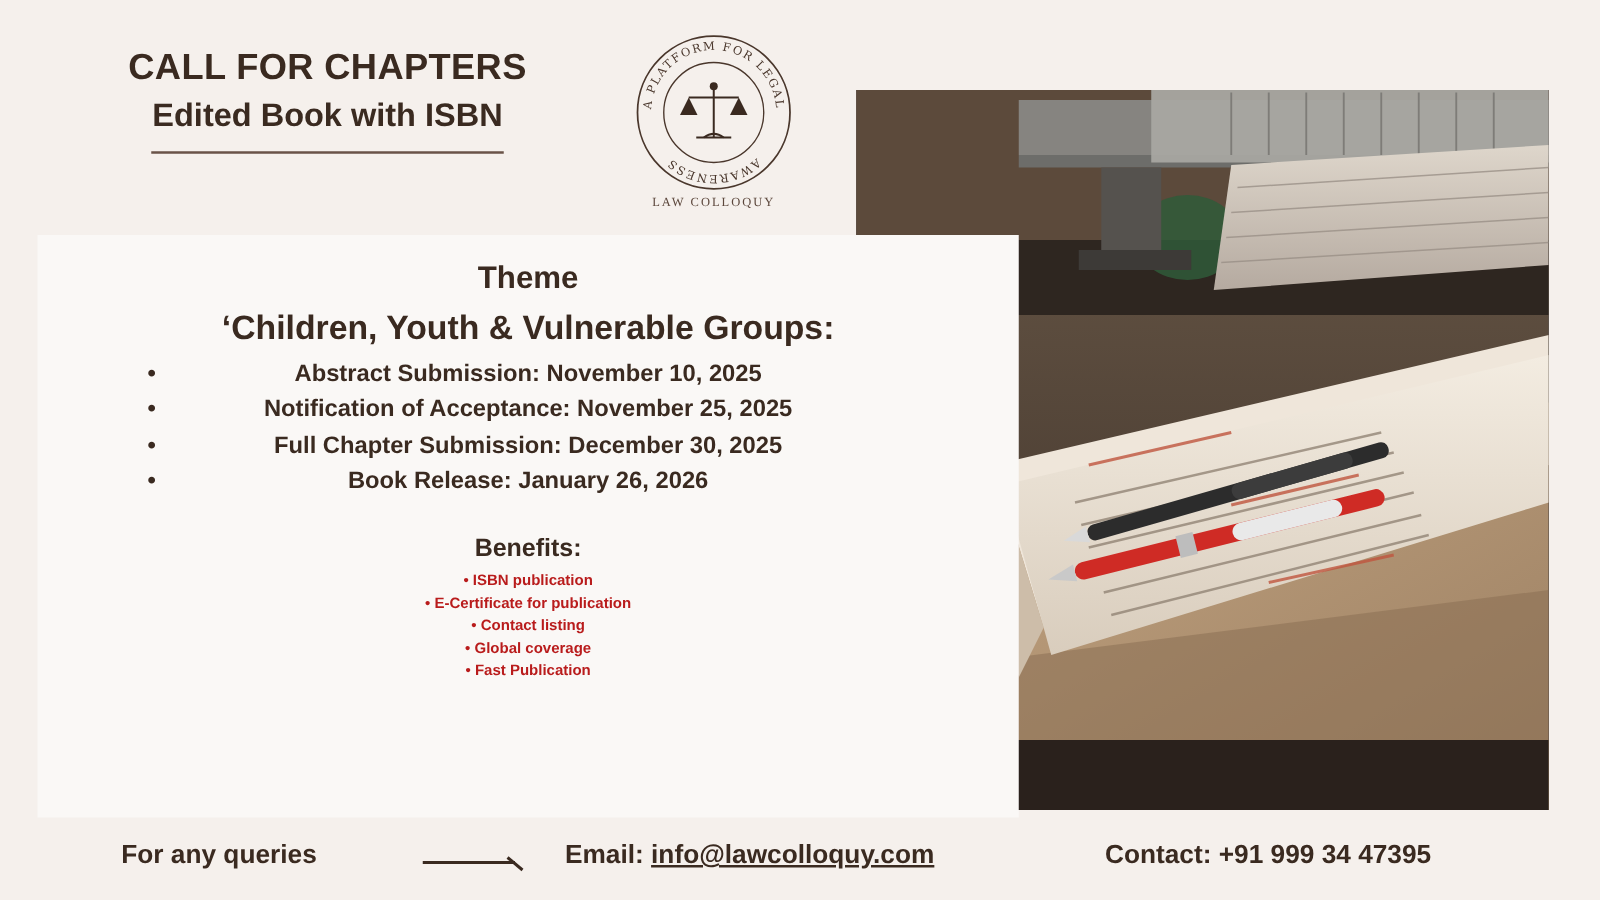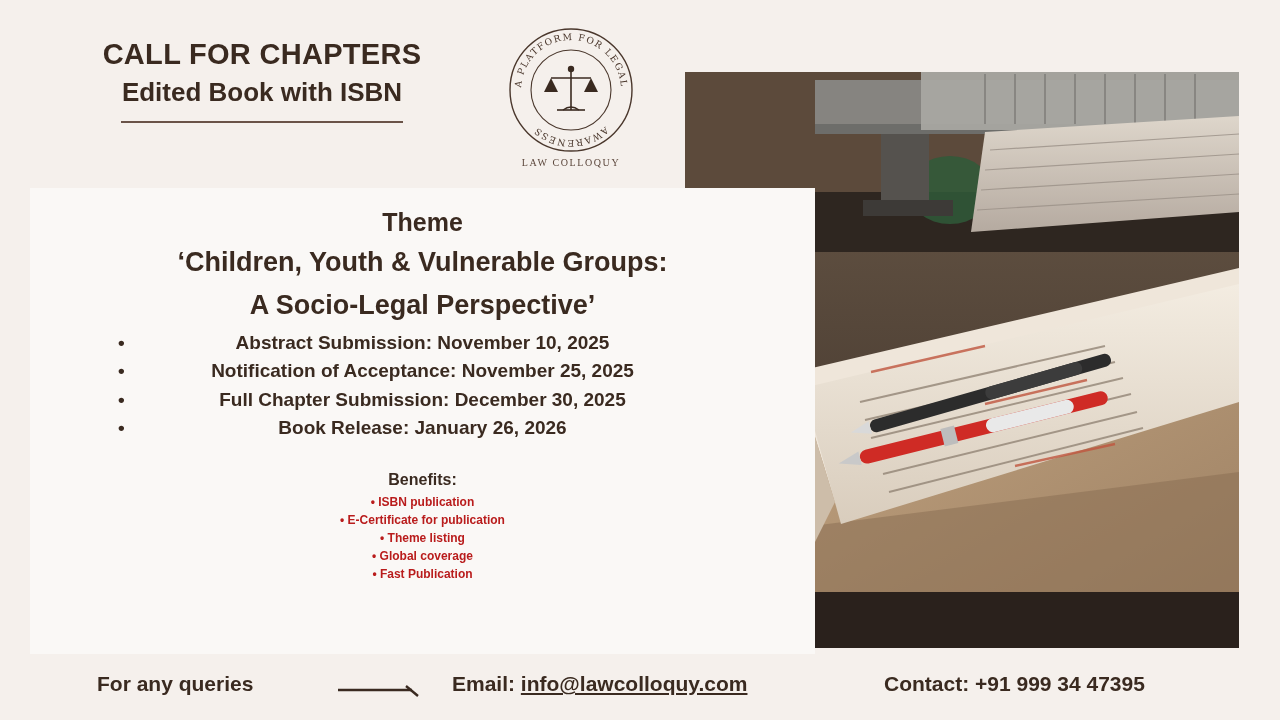--- a/index.html
+++ b/index.html
@@ -134,21 +134,21 @@
     line-height: 1.5;
   }
   .dates-list li .bullet {
     position: absolute;
     left: 88px;
     top: 0;
     font-size: 19px;
   }
   .benefits-head {
     text-align: center;
-    font-size: 16px;
+    font-size: 20px;
     font-weight: bold;
     color: #3a2a20;
     margin-top: 28px;
   }
   .benefits-list {
     margin: 4px 0 0 0;
     padding: 0;
     list-style: none;
   }
   .benefits-list li {
@@ -338,34 +338,33 @@
         </g>
       </g>
     </svg>
   </div>
 
 </div>
 
 <div class="panel">
   <div class="theme-label">Theme</div>
   <div class="theme-line">‘Children, Youth &amp; Vulnerable Groups:</div>
-  <div class="theme-line">A Socio-Legal Perspective’</div>
 
   <ul class="dates-list">
     <li><span class="bullet">•</span><span>Abstract Submission: November 10, 2025</span></li>
     <li><span class="bullet">•</span><span>Notification of Acceptance: November 25, 2025</span></li>
     <li><span class="bullet">•</span><span>Full Chapter Submission: December 30, 2025</span></li>
     <li><span class="bullet">•</span><span>Book Release: January 26, 2026</span></li>
   </ul>
 
   <div class="benefits-head">Benefits:</div>
   <ul class="benefits-list">
     <li>• ISBN publication</li>
     <li>• E-Certificate for publication</li>
-    <li>• Theme listing</li>
+    <li>• Contact listing</li>
     <li>• Global coverage</li>
     <li>• Fast Publication</li>
   </ul>
 </div>
 
 <div class="footer">
   <div class="footer-queries">For any queries</div>
   <div class="footer-arrow">
     <svg width="82" height="18" viewBox="0 0 82 18">
       <line x1="0" y1="6" x2="74" y2="6" stroke="#3a2a20" stroke-width="2.4"></line>

